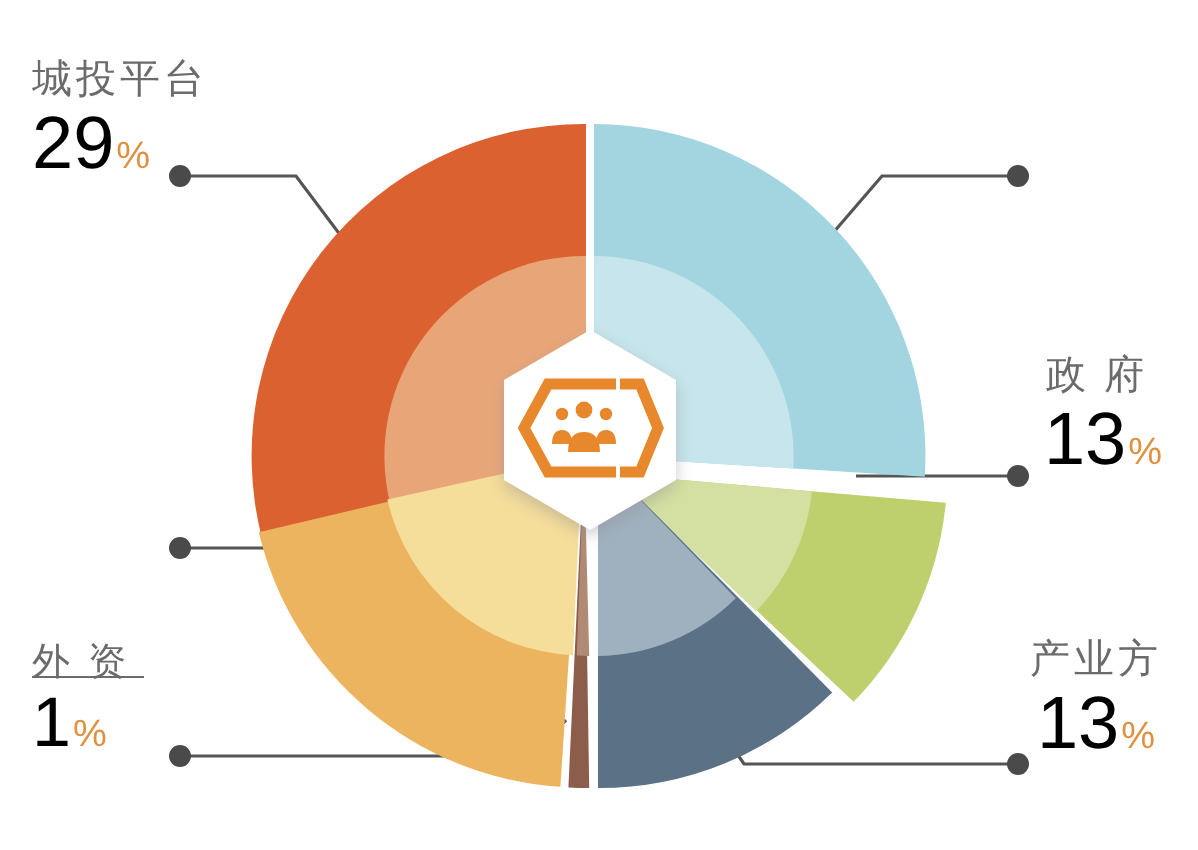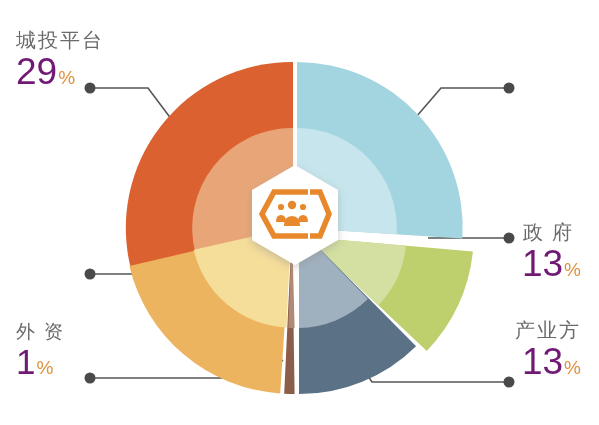--- a/index.html
+++ b/index.html
@@ -20,43 +20,43 @@
     letter-spacing:2px;
     line-height:1.05;
     font-weight:400;
   }
   .label .valrow{
     line-height:1.0;
     margin-top:2px;
   }
   .label .num{
     font-size:37px;
-    color:#701a75;
+    color:#000000;
     font-weight:400;
     letter-spacing:0px;
     vertical-align:baseline;
   }
   .label .pct{
     font-size:19px;
     color:#e0913f;
     font-weight:400;
     margin-left:1px;
   }
   .label.right{text-align:right;}
   .label.left{text-align:left;}
 
   
   #lbl-chengtou{left:16px;top:30px;}
   #lbl-zhongxiao{left:16px;top:218px;}
   #lbl-waizi{left:16px;top:322px;}
   #lbl-jinrong{right:18px;top:30px;}
-  #lbl-zhengfu{right:18px;top:178px;margin-top:44px;}
-  #lbl-chanye{right:18px;top:320px;}
+  #lbl-zhengfu{right:18px;top:178px;}
+  #lbl-chanye{right:18px;top:320px;text-align:center;}
 
-  #lbl-waizi .name{font-size:19px;}
+  #lbl-waizi .name{font-size:19px;text-decoration:underline;}
   #lbl-waizi .num{font-size:35px;}
   #lbl-zhengfu .name{letter-spacing:9px;padding-right:0;}
   #lbl-waizi .name{letter-spacing:9px;}
 </style>
 </head>
 <body>
 
 <div id="stage">
 
   <svg class="chart" viewBox="0 0 599 425">

